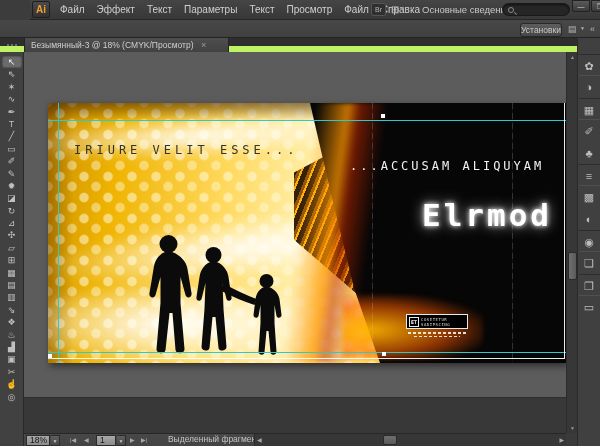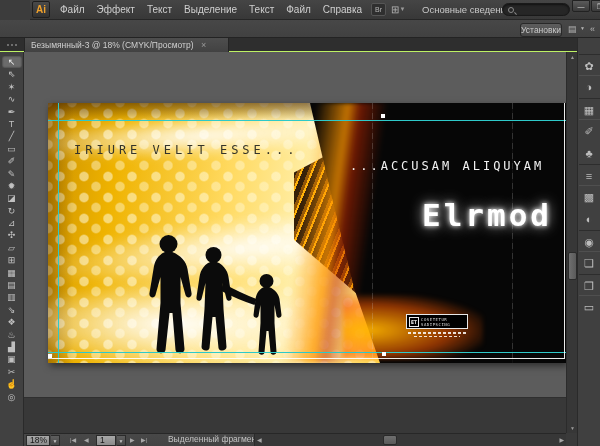--- a/index.html
+++ b/index.html
@@ -47,21 +47,21 @@
   .drop { position:absolute; top:23px; height:13px; background:linear-gradient(#5c5c5c,#484848);
     border:1px solid #2b2b2b; color:#c8c8c8; font-size:8.5px; line-height:11px; padding:0 4px; }
   .drop .dd { float:right; font-size:5px; margin-left:4px; line-height:13px; color:#aaa; }
   .squiggle { position:absolute; left:6px; right:14px; top:6px; height:2px;
     background:repeating-linear-gradient(90deg,#777 0 4px, transparent 4px 6px); }
   .btn { position:absolute; top:22.5px; height:14px; background:linear-gradient(#5e5e5e,#464646);
     border:1px solid #282828; border-radius:3px; color:#c9c9c9; font-size:8.5px; text-align:center; line-height:12px; }
   .cb-icon { position:absolute; top:24px; color:#b5b5b5; font-size:9px; }
 
   
-  .tabrow { position:absolute; left:0; top:38px; width:600px; height:14px; background:#2e2e2e; border-bottom:1px solid #bef264; }
+  .tabrow { position:absolute; left:0; top:38px; width:600px; height:14px; background:#2e2e2e; border-bottom:6px solid #bef264; }
   .grip { position:absolute; width:10px; border-top:2px dotted #6e6e6e; }
   .doc-tab { position:absolute; left:24px; top:0; width:205px; height:14px;
     background:linear-gradient(#4e4e4e,#424242); border-right:1px solid #252525; border-left:1px solid #252525;
     color:#cfcfcf; font-size:8.5px; line-height:14px; padding-left:6px; white-space:nowrap; }
   .doc-close { color:#999; margin-left:5px; font-size:9px; }
 
   
   .toolbar { position:absolute; left:0; top:52px; width:24px; height:394px; background:#414141; border-right:1px solid #2a2a2a; }
   .tool { width:20px; height:12.4px; margin:0 auto; color:#c0c0c0; font-size:9px; text-align:center; line-height:12px; border-radius:2px; }
   .tool.active { background:#6b6b6b; box-shadow:inset 0 0 2px #222; color:#f0f0f0; }
@@ -158,22 +158,23 @@
 
 <div class="app">
 
   <div class="titlebar">
     <div class="ai-logo">Ai</div>
     <div class="menus">
 
     <div class="menu-item">Файл</div>
         <div class="menu-item">Эффект</div>
         <div class="menu-item">Текст</div>
-        <div class="menu-item">Выделение</div>
+        <div class="menu-item">Параметры</div>
         <div class="menu-item">Текст</div>
+        <div class="menu-item">Просмотр</div>
         <div class="menu-item">Файл</div>
         <div class="menu-item">Справка</div>
       </div>
     <div class="br-icon">Br</div>
     <div class="ws-icon">⊞<span class="dd">▼</span></div>
     <div class="workspace"><span>Основные сведения</span><span class="dd">▼</span></div>
     <div class="searchbox">
         <span class="mag-icon"></span>
       </div>
     <div class="winbtns">

